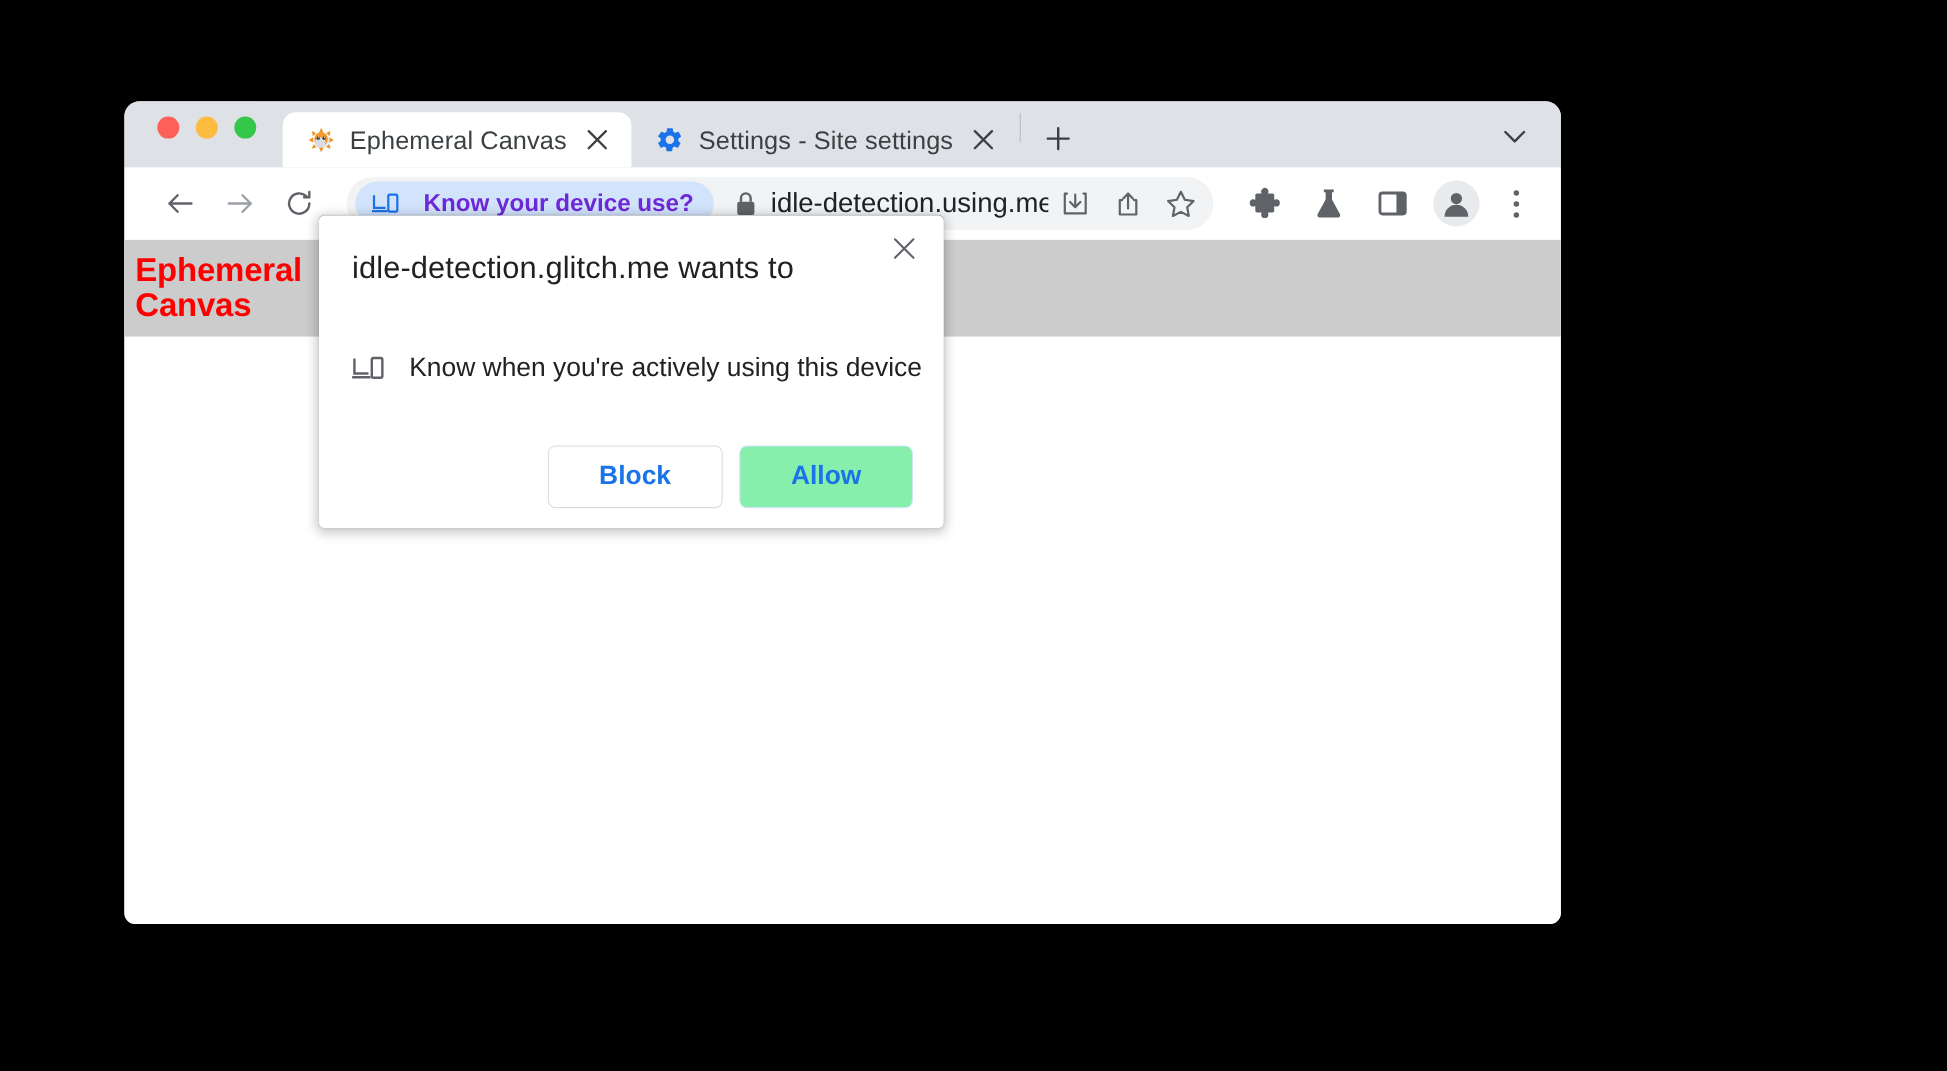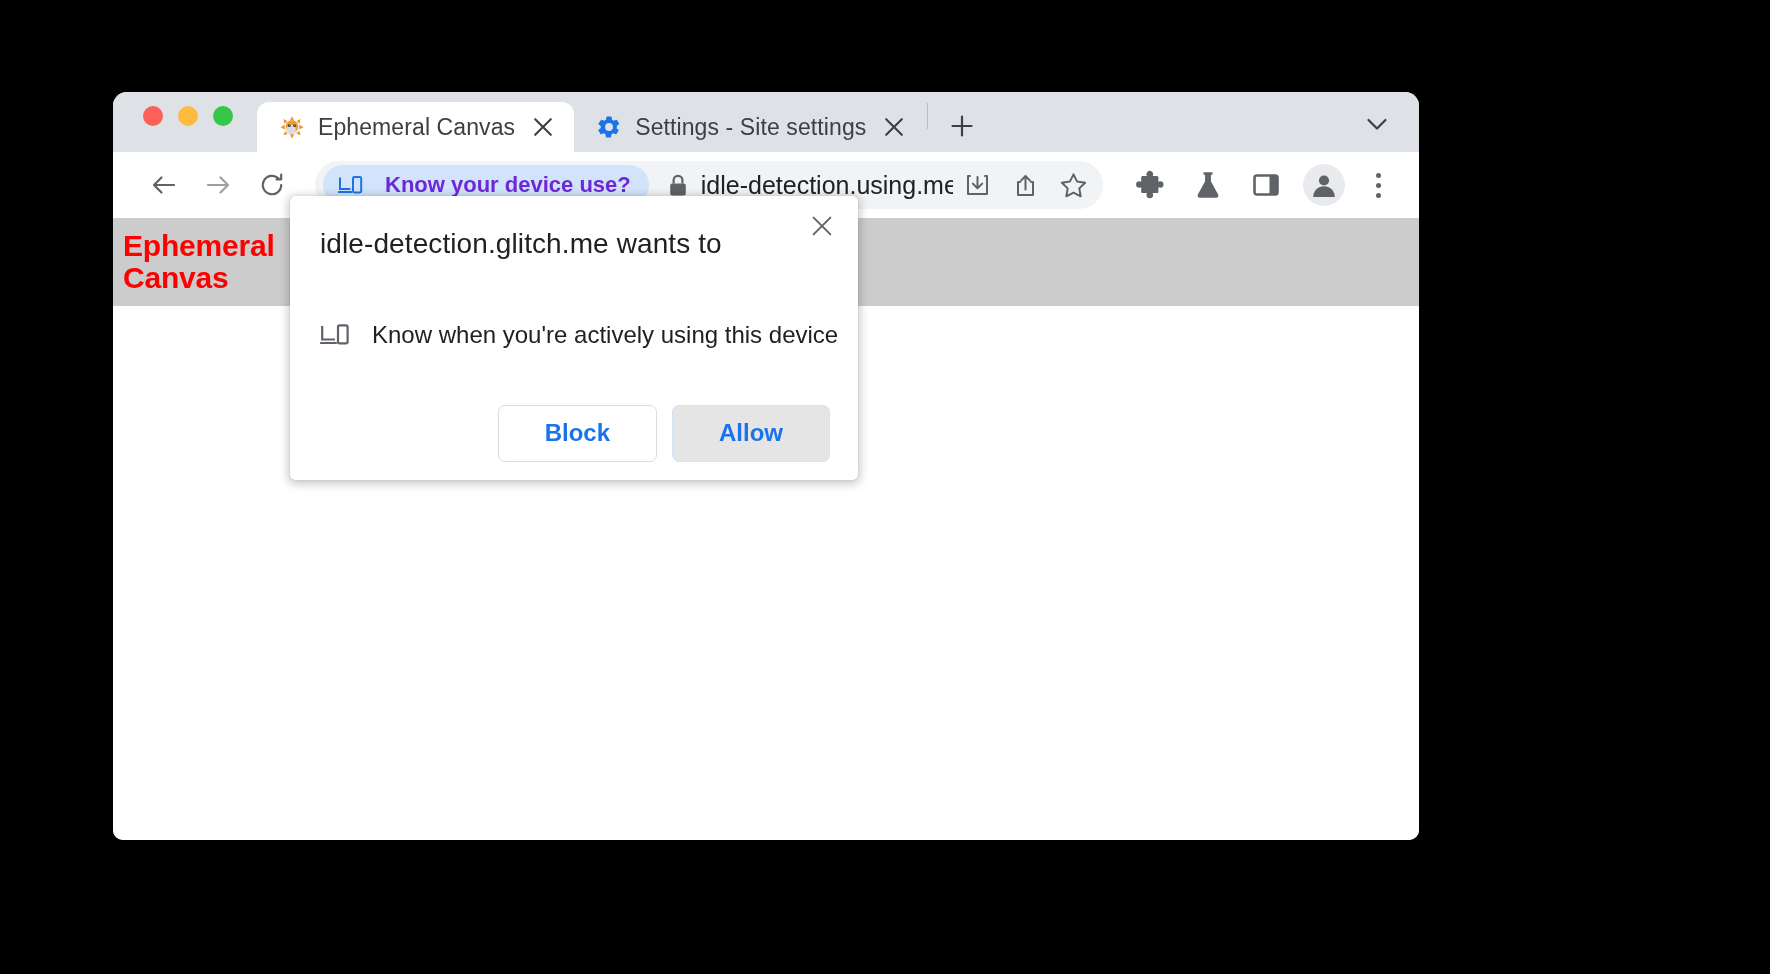--- a/index.html
+++ b/index.html
@@ -280,21 +280,21 @@
     font-weight: bold;
     color: #1a73e8;
     background: #ffffff;
     border: 1px solid #dadce0;
     border-radius: 7px;
     padding: 13px 46px;
     font-family: "Liberation Sans", sans-serif;
     line-height: 1.2;
   }
   .btn.primary {
-    background: #e5e5e5;
+    background: #86efac;
     border-color: #d2e3fc;
   }
 
   svg { display: block; }
 </style>
 </head>
 <body>
 
 <div id="root">
 

